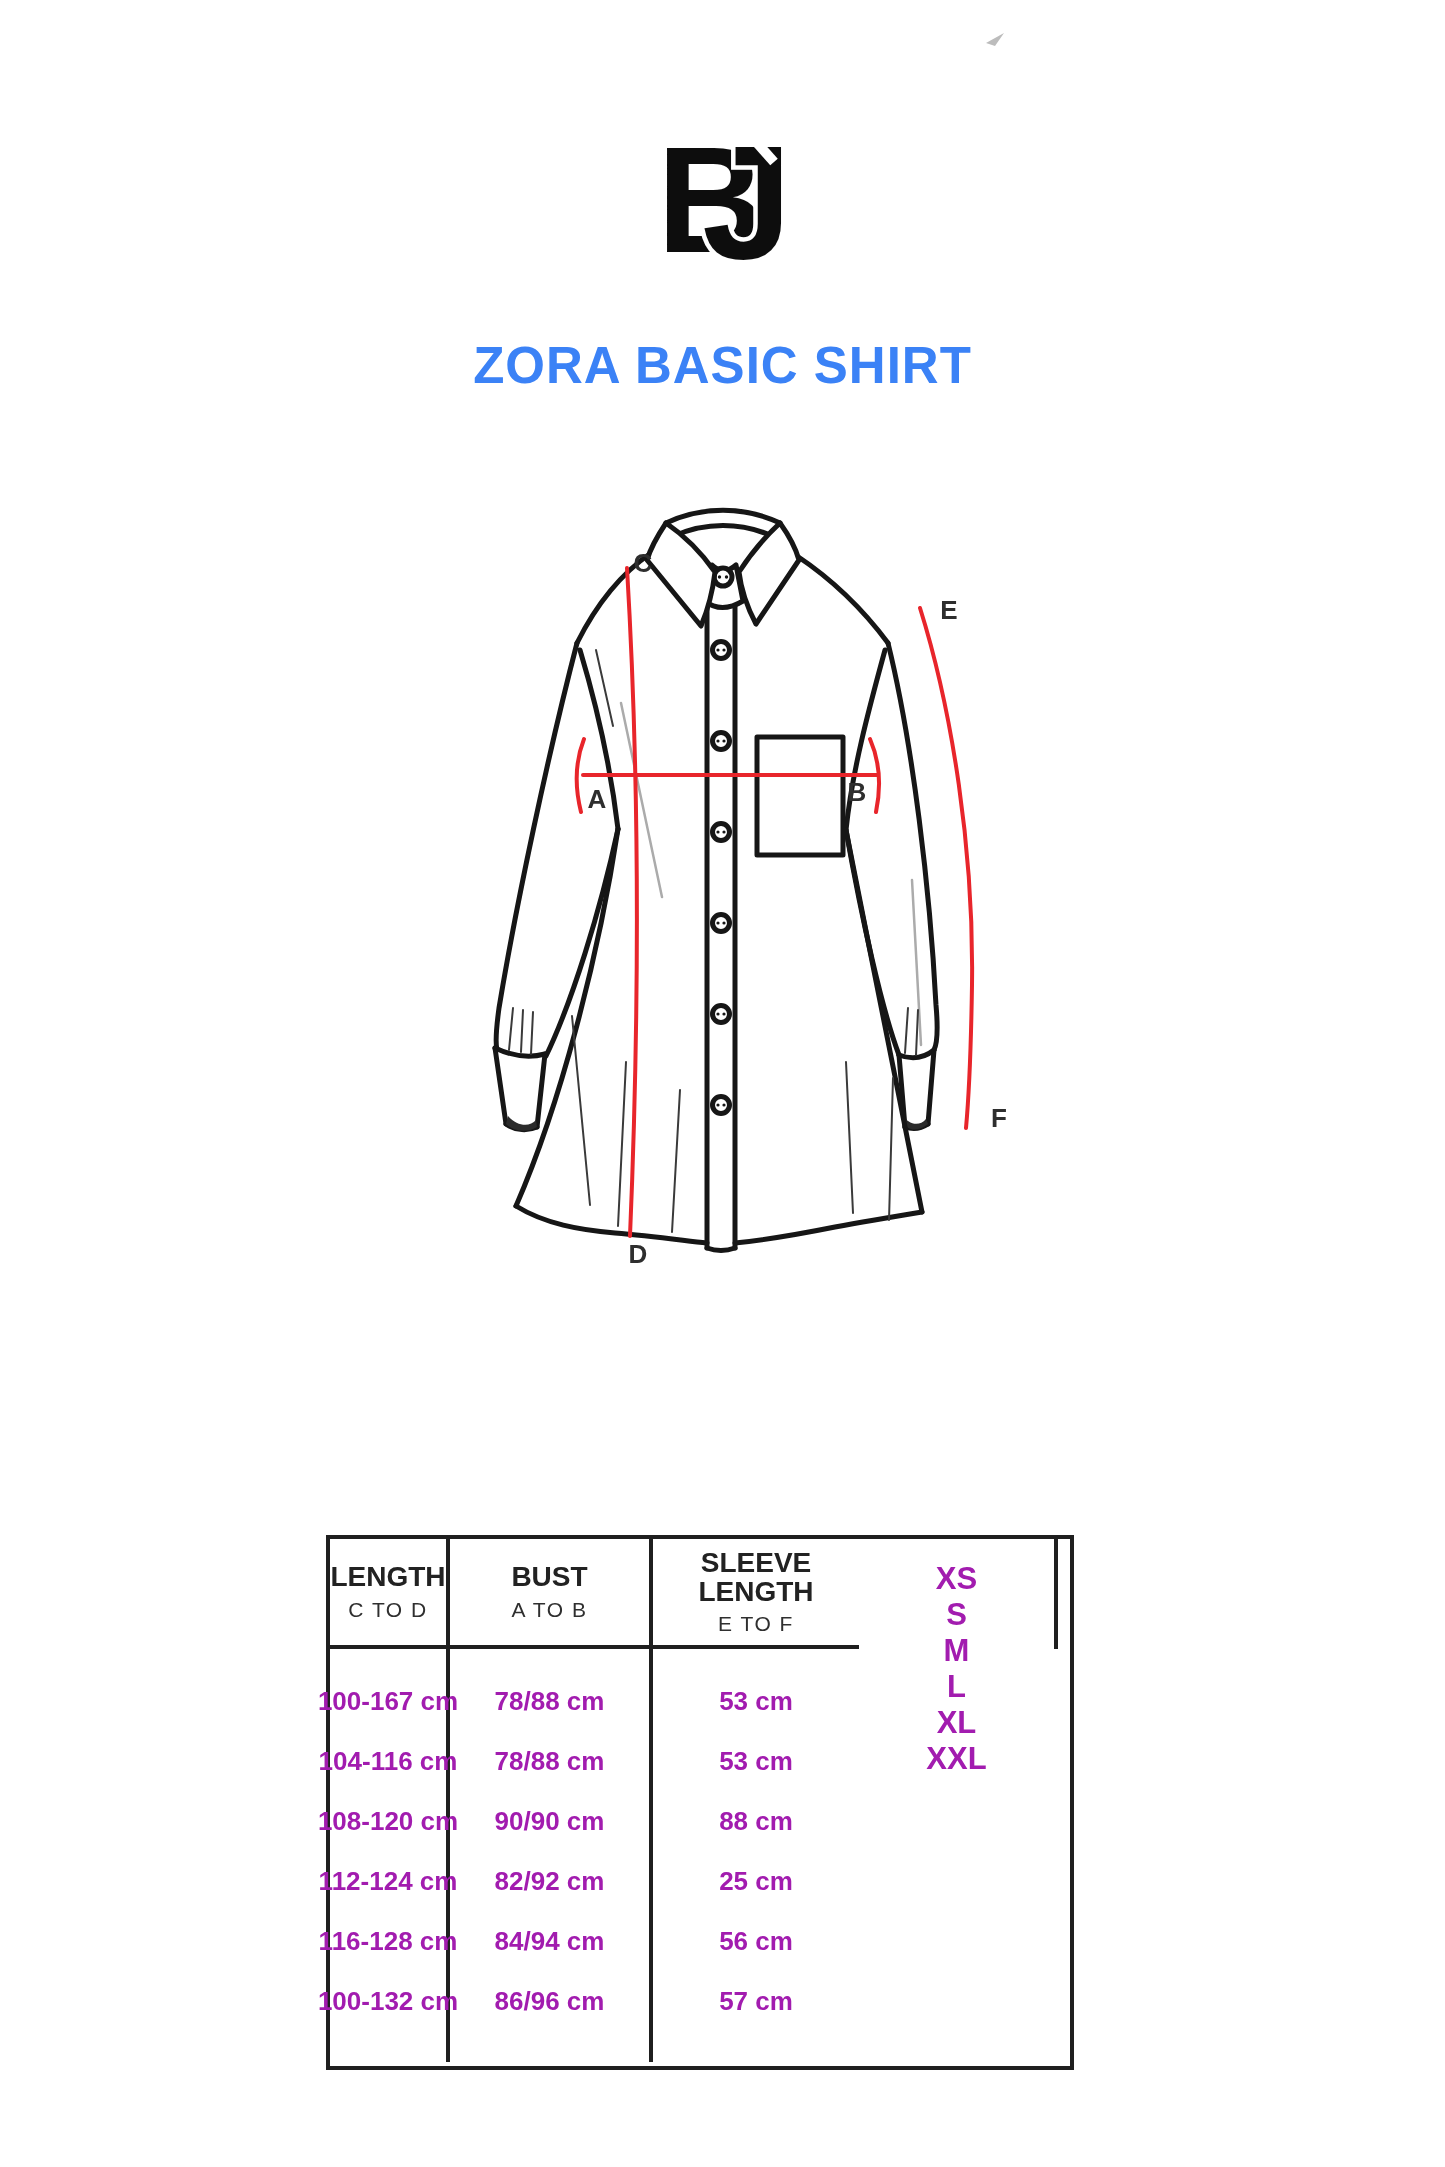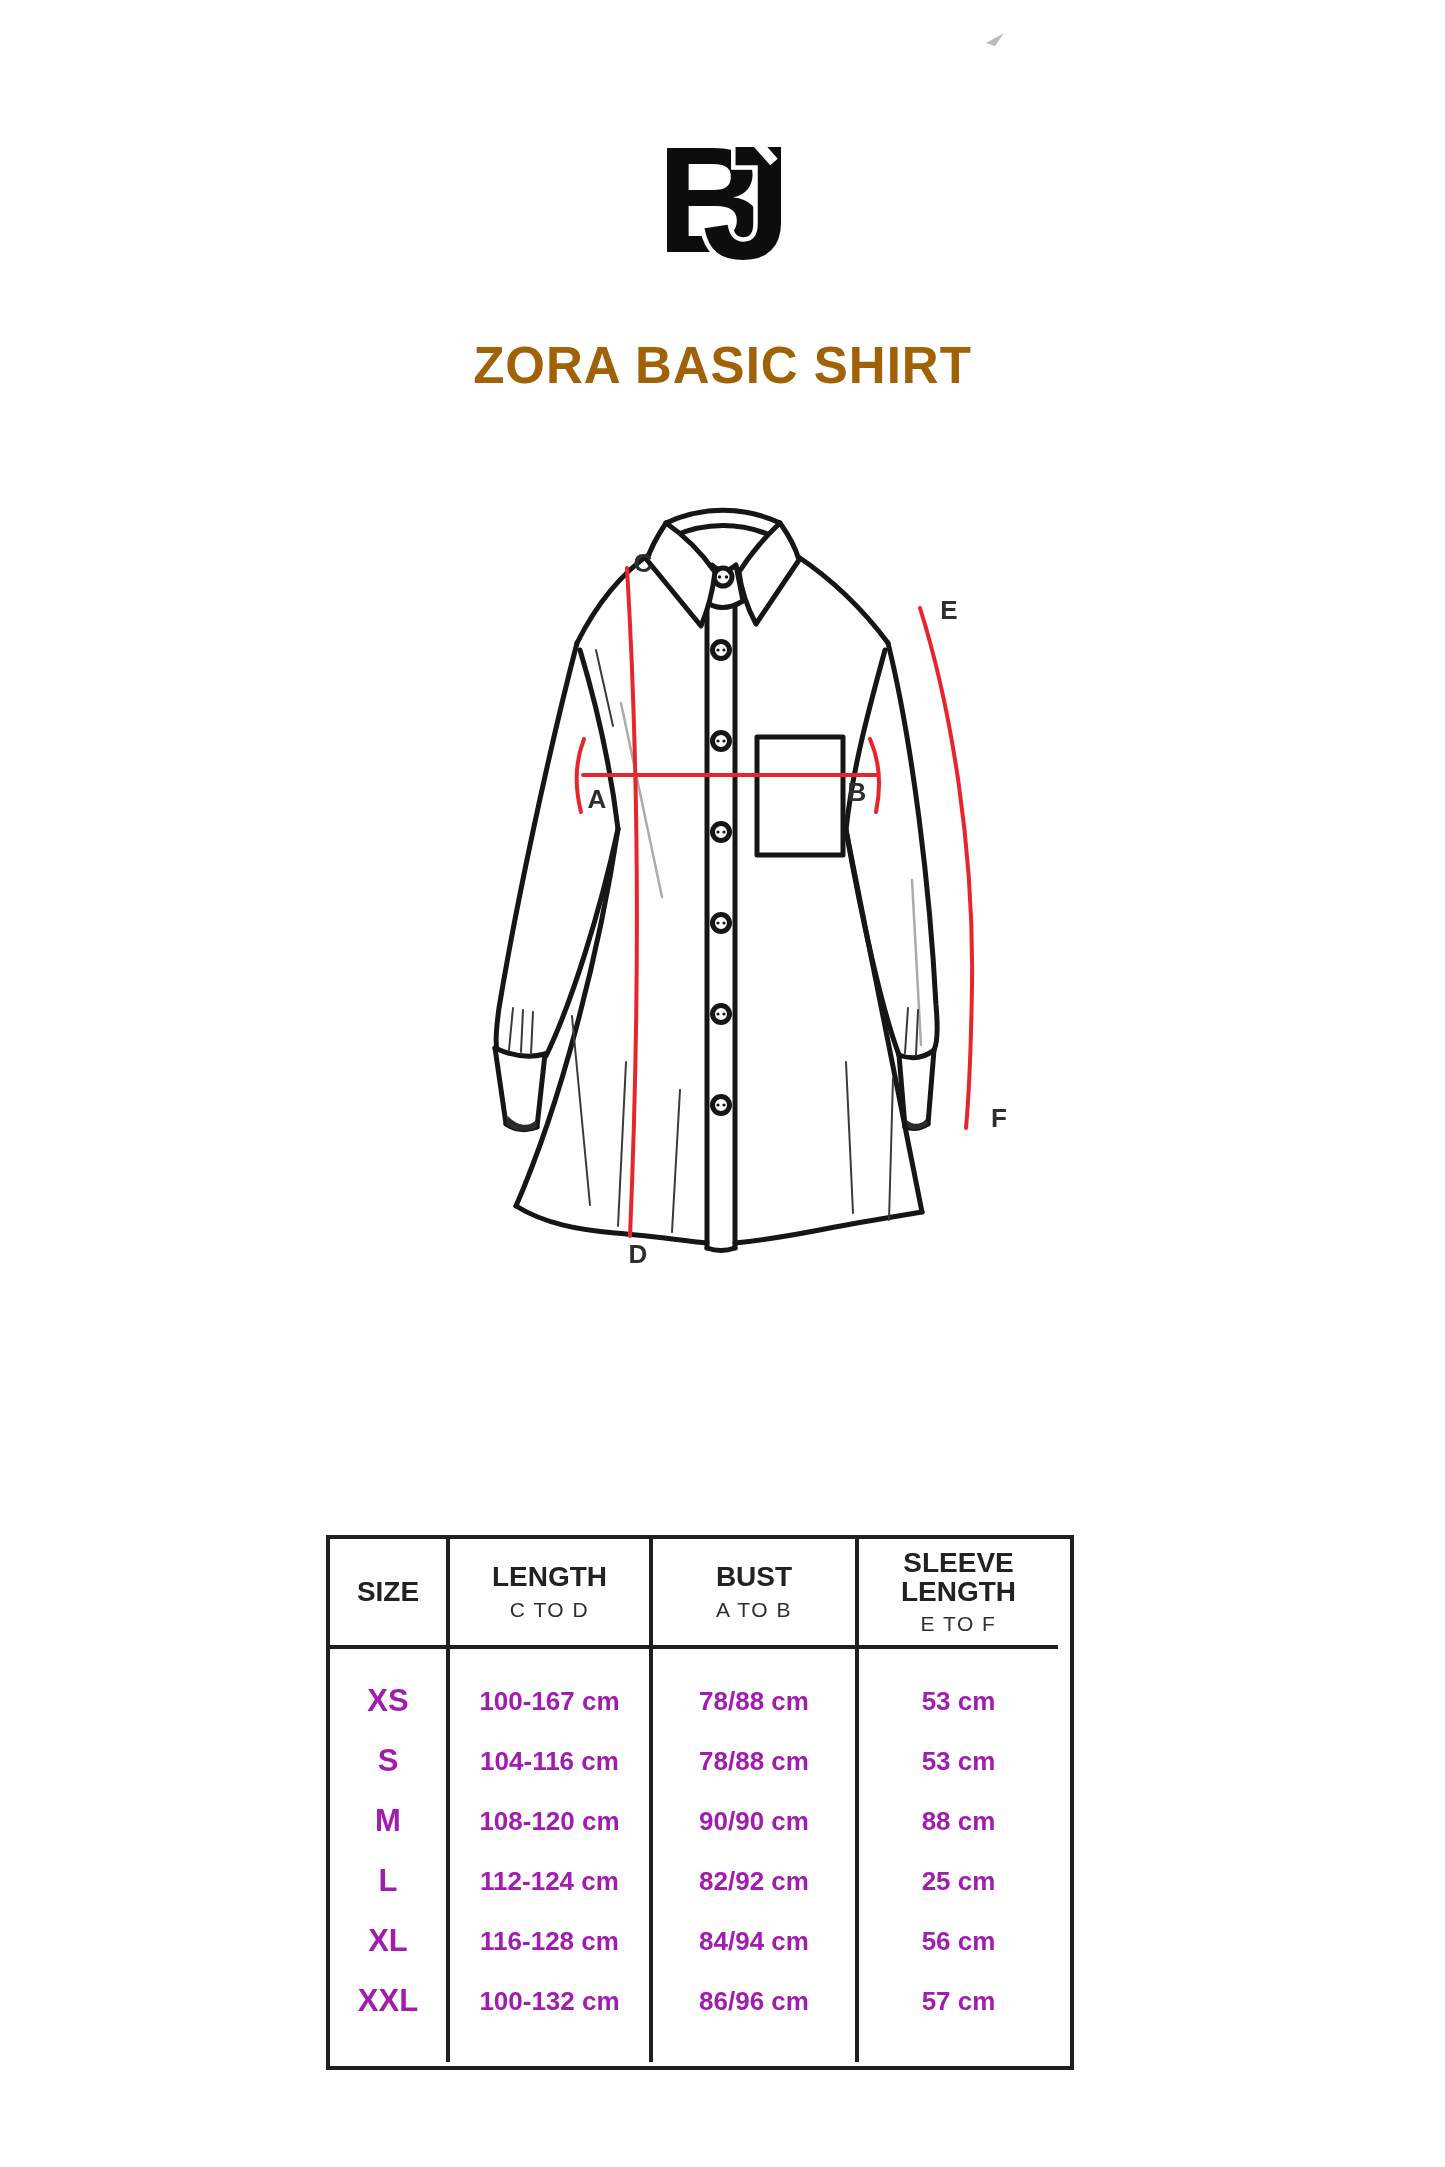--- a/index.html
+++ b/index.html
@@ -4,21 +4,21 @@
 <style>
   html,body{margin:0;padding:0;background:#ffffff;}
   body{width:1445px;height:2167px;position:relative;font-family:"Liberation Sans","DejaVu Sans",sans-serif;}
   .abs{position:absolute;}
 
   
   #logo{left:572px;top:100px;width:300px;height:175px;}
 
   
   #title{left:0;top:336px;width:1445px;text-align:center;
-         font-size:51px;font-weight:800;letter-spacing:1px;color:#a16207;}
+         font-size:51px;font-weight:800;letter-spacing:1px;color:#3b82f6;}
 
   
   #corner-mark{left:985px;top:32px;width:20px;height:16px;}
 
   
   #diagram{left:0;top:0;width:1445px;height:1400px;}
   .ink{stroke:#161616;fill:none;stroke-width:5;stroke-linecap:round;stroke-linejoin:round;}
   .thin{stroke:#3a3a3a;fill:none;stroke-width:2;stroke-linecap:round;}
   .gray{stroke:#ababab;fill:none;stroke-width:2.5;stroke-linecap:round;}
   .whitefill{fill:#ffffff;}
@@ -156,23 +156,20 @@
     <text class="marker" x="643" y="572" font-size="34">C</text>
     <text class="marker" x="638" y="1263">D</text>
     <text class="marker" x="949" y="619">E</text>
     <text class="marker" x="999" y="1127">F</text>
   </g>
 </svg>
 
 <div id="size-chart" class="abs">
 
   <div class="hcell colsep">
-    <div class="htitle">SIZE</div>
-  </div>
-  <div class="hcell colsep">
     <div class="htitle">LENGTH</div>
     <div class="hsub">C TO D</div>
   </div>
   <div class="hcell colsep">
     <div class="htitle">BUST</div>
     <div class="hsub">A TO B</div>
   </div>
   <div class="hcell">
     <div class="htitle wrap2">SLEEVE LENGTH</div>
     <div class="hsub">E TO F</div>

